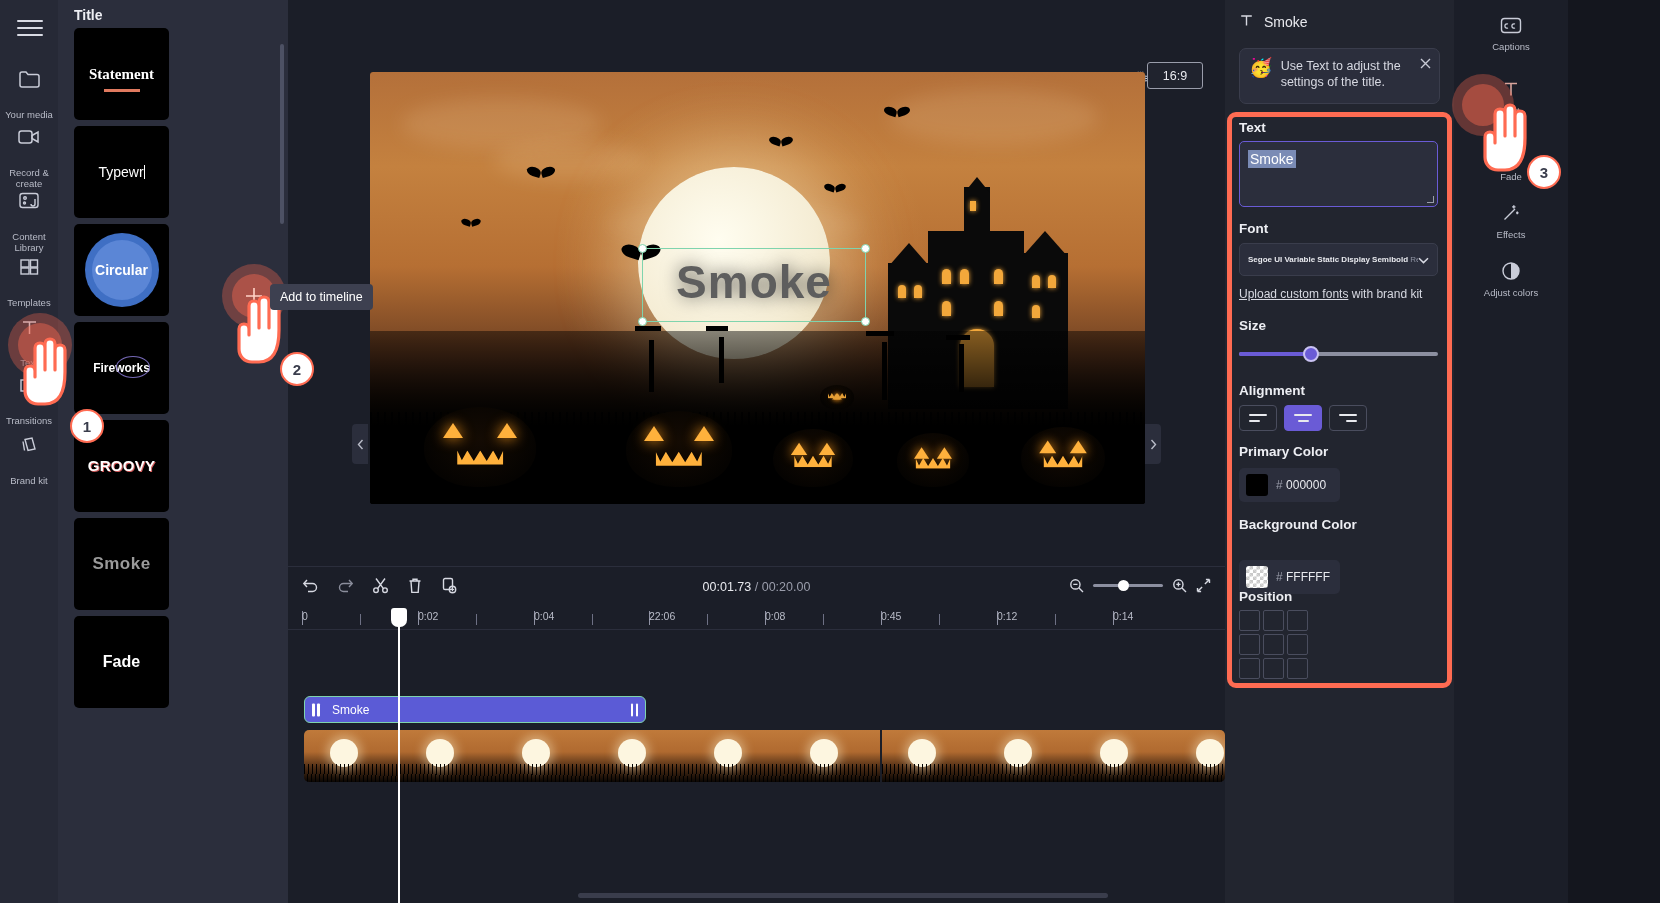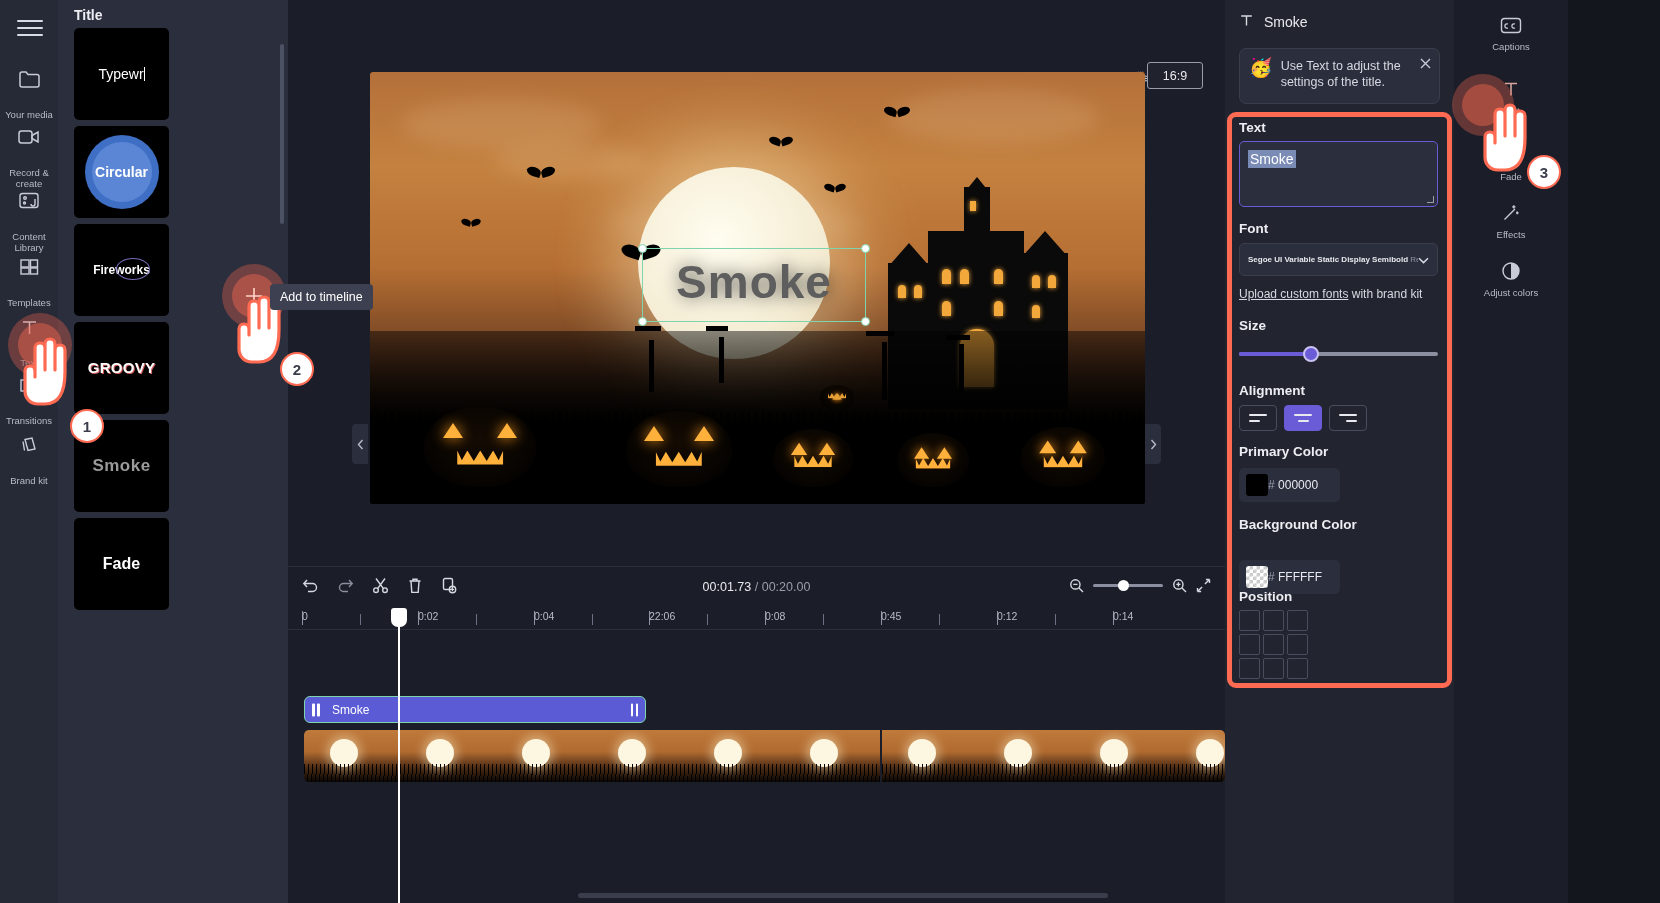--- a/index.html
+++ b/index.html
@@ -202,21 +202,21 @@
   .slider { position:absolute; left:14px; width:199px; height:4px; background:#8c8fa0; border-radius:2px; }
   .slider .fill { position:absolute; left:0; top:0; height:4px; width:72px; background:#6a5bd6; border-radius:2px; }
   .slider .knob { position:absolute; left:64px; top:-6px; width:16px; height:16px; border-radius:50%;
                   background:#6a5bd6; border:2px solid #c9c2f2; cursor:pointer; }
   .aligns { position:absolute; left:14px; display:flex; gap:7px; }
   .abtn { width:38px; height:26px; border:1px solid #4a4d5e; border-radius:4px; background:#22252f;
           display:flex; align-items:center; justify-content:center; cursor:pointer; }
   .abtn.on { background:#6a5bd6; border-color:#6a5bd6; }
   .abtn i { display:block; height:2px; background:#e8e9ee; border-radius:1px; }
   .colorrow { position:absolute; left:14px; width:101px; height:34px; background:#2b2e3c; border-radius:5px;
-              display:flex; align-items:center; padding:0 7px; cursor:pointer; }
+              display:flex; align-items:center; padding:0 7px; gap:8px; cursor:pointer; }
   .swatch { width:22px; height:22px; border-radius:3px; }
   .sw-checker { background-image:
       linear-gradient(45deg,#c9c9c9 25%,transparent 25%,transparent 75%,#c9c9c9 75%),
       linear-gradient(45deg,#c9c9c9 25%,#fff 25%,#fff 75%,#c9c9c9 75%);
       background-size:7px 7px; background-position:0 0,3.5px 3.5px; }
   .hexv { font-size:12px; color:#e8e9ee; }
   .hexv s { text-decoration:none; color:#9a9dab; }
   .posgrid { position:absolute; left:14px; display:grid; grid-template-columns:repeat(3,21px);
              grid-gap:3px; }
   .posgrid div { width:21px; height:21px; border:1px solid #4a4d5e; border-radius:2px; cursor:pointer; }
@@ -322,20 +322,24 @@
       </div>
       <div class="ri-lb">Brand kit</div>
     </div>
   </div>
 
   <div class="libpanel">
     <div class="lib-title">Title</div>
     <div class="scroller"></div>
     <div class="grid">
 
+      <div class="gcell c-statement">
+        <div class="gl">Statement</div>
+        <div class="ul"></div>
+      </div>
       <div class="gcell c-typewr">
         <div class="gl"><span>Typewr</span><span class="car"></span></div>
       </div>
 
       <div class="gcell c-circular">
         <div class="circ"></div>
         <div class="circ2"></div>
         <div class="gl">Circular</div>
       </div>
       <div class="gcell c-fireworks">

